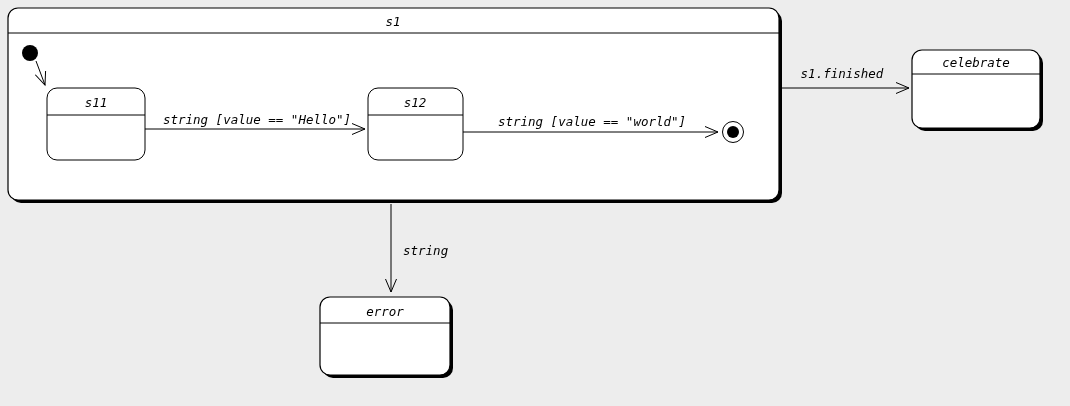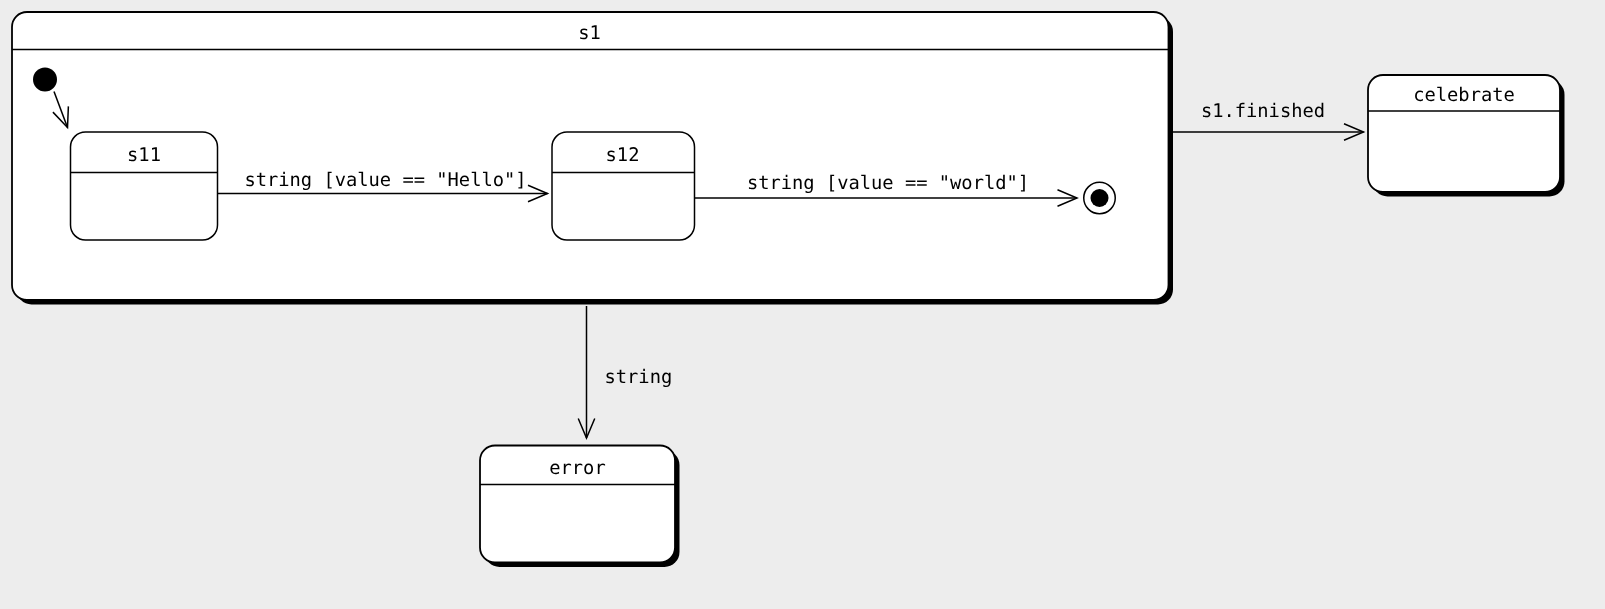--- a/index.html
+++ b/index.html
@@ -6,20 +6,21 @@
   body {
     background: #ededed;
     font-family: "DejaVu Sans Mono", "Liberation Mono", monospace;
   }
   .canvas {
     position: relative;
     width: 1058px;
     height: 406px;
     background: #ededed;
     overflow: hidden;
+    font-style: italic;
   }
   svg { display: block; }
   text {
     font-family: "DejaVu Sans Mono", "Liberation Mono", monospace;
     font-size: 12.5px;
     fill: #000000;
   }
   .state-shape { fill: #ffffff; stroke: #000000; stroke-width: 1.2; }
   .inner-state { stroke-width: 1; }
   .shadow { fill: #000000; stroke: none; }

